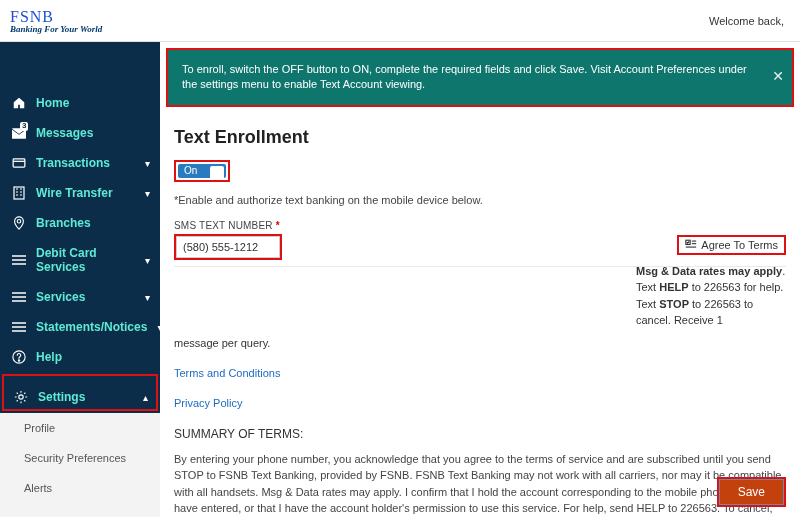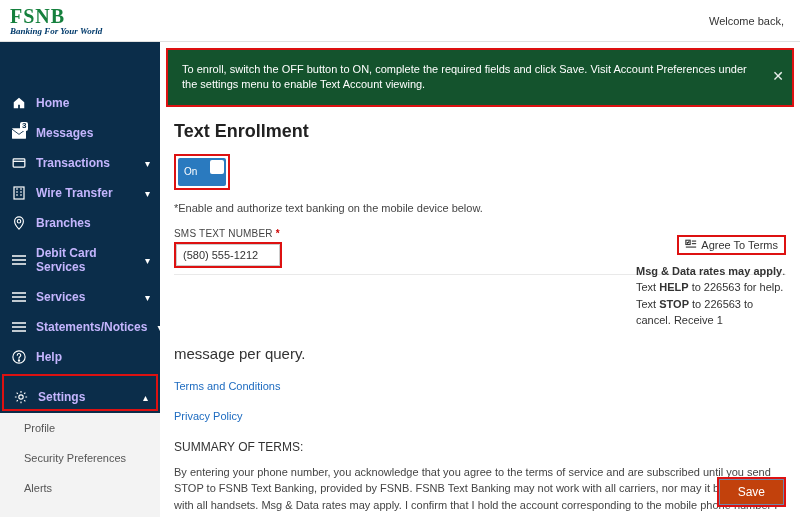--- a/index.html
+++ b/index.html
@@ -1,47 +1,47 @@
 <!DOCTYPE html>
 <html><head>
 <meta charset="utf-8">
 <style>
   * { box-sizing: border-box; margin: 0; padding: 0; }
   body { font-family: Arial, sans-serif; font-size: 12px; color: #333; width: 800px; height: 517px; overflow: hidden; background: #fff; }
   .header { height: 42px; display: flex; align-items: center; justify-content: space-between; padding: 0 16px 0 10px; border-bottom: 1px solid #e0e0e0; }
   .logo-block { }
-  .logo-text { font-family: Georgia, serif; font-weight: bold; font-size: 20px; color: #15803d; letter-spacing: 1px; }
+  .logo-text { font-family: Georgia, serif; font-weight: normal; font-size: 16px; color: #1d4ed8; letter-spacing: 1px; }
   .logo-sub { font-family: Georgia, serif; font-style: italic; font-weight: bold; font-size: 9px; color: #003a6b; margin-top:-2px; }
   .welcome { font-size: 11px; color: #333; }
   .body-area { display:flex; height: calc(517px - 42px); }
   .sidebar { width: 160px; background: #0b2d4a; color: #fff; display:flex; flex-direction: column; padding-top: 46px; font-size: 12px; }
   .side-item { display:flex; align-items:center; gap:10px; padding: 8px 10px 8px 12px; cursor:pointer; position:relative; }
   .side-item .ico { width:14px; display:inline-flex; justify-content:center; }
-  .side-label { font-weight: bold; flex:1; color:#c4b5fd; }
+  .side-label { font-weight: bold; flex:1; color:#5eead4; }
   .chev { font-size:10px; color:#fff; }
   .settings-item { border: 2px solid #d11; padding:14px 8px 5px 10px; margin:2px 2px; }
   .sub-items { background:#f3f3f3; color:#555; flex:1; display:flex; flex-direction:column; font-size:11px; }
   .sub-item { padding: 9px 10px 9px 24px; cursor:pointer; }
   .main { flex:1; display:flex; flex-direction:column; position:relative; }
-  .banner { background:#14532d; color:#fff; font-size:11px; padding: 12px 30px 12px 14px; position:relative; border: 2px solid #d11; margin: 6px 6px 0 6px; line-height:1.4; }
+  .banner { background:#0f766e; color:#fff; font-size:11px; padding: 12px 30px 12px 14px; position:relative; border: 2px solid #d11; margin: 6px 6px 0 6px; line-height:1.4; }
   .banner-close { position:absolute; right:8px; top:50%; transform:translateY(-50%); font-size:14px; cursor:pointer; opacity:.9; }
-  .content { padding: 14px 14px 10px 14px; overflow:hidden; position:relative; }
+  .content { padding: 20px 14px 10px 14px; overflow:hidden; position:relative; }
   h1.page-title { font-size:18px; font-weight:bold; color:#222; margin-bottom:12px; }
   .toggle-wrap { display:inline-flex; align-items:center; border:2px solid #d11; padding:2px; }
-  .toggle { display:flex; align-items:center; background:#2a7abf; color:#fff; width:48px; height:28px; border-radius:2px; font-size:10px; position:relative; padding-left:6px; }
+  .toggle { display:flex; align-items:center; background:#2a7abf; color:#fff; width:48px; height:14px; border-radius:2px; font-size:10px; position:relative; padding-left:6px; }
   .toggle-knob { position:absolute; right:2px; top:2px; width:14px; height:14px; background:#fff; border-radius:2px; }
   .enable-text { font-size:11px; color:#444; margin-top:12px; }
   .field-label { font-size:10px; color:#444; margin-top:14px; letter-spacing:.2px; }
   .req-star { color:#c00; font-weight:bold; }
   .input-outer { border:2px solid #d11; display:inline-block; margin-top:3px; }
   .sms-input { width:104px; height:22px; border:1px solid #ccc; padding:2px 6px; font-size:11px; color:#333; outline:none; }
   .input-line { width:100%; height:1px; background:#e9e9e9; margin-top:6px; }
   .agree-wrap { position:absolute; right:14px; top:128px; border:2px solid #d11; padding:2px 6px; display:flex; align-items:center; gap:4px; font-size:11px; }
   .rates { position:absolute; right:14px; top:156px; width:150px; font-size:11px; line-height:1.5; text-align:left; }
-  .query-line { margin-top:70px; font-size:15px; color:#333; }
+  .query-line { margin-top:70px; font-size:11px; color:#333; }
   .link { color:#1d6bc0; font-size:11px; margin-top:18px; display:block; cursor:pointer; }
   .summary-head { font-size:12px; color:#333; margin-top:18px; }
   .summary-body { font-size:11px; color:#444; margin-top:10px; line-height:1.5; }
   .summary-body .link-inline { color:#1d6bc0; cursor:pointer; }
   .save-btn-wrap { position:absolute; right:14px; bottom:10px; border:2px solid #d11; }
   .save-btn { background:#c2410c; color:#fff; font-size:12px; border:1px solid #6d8aa8; padding:5px 18px; cursor:pointer; }
   .badge { background:#fff; color:#0b2d4a; font-size:8px; font-weight:bold; border-radius:2px; padding:0 2px; position:absolute; top:4px; left:20px; line-height:1.1; }
   svg { display:block; }
 </style>
 </head>

